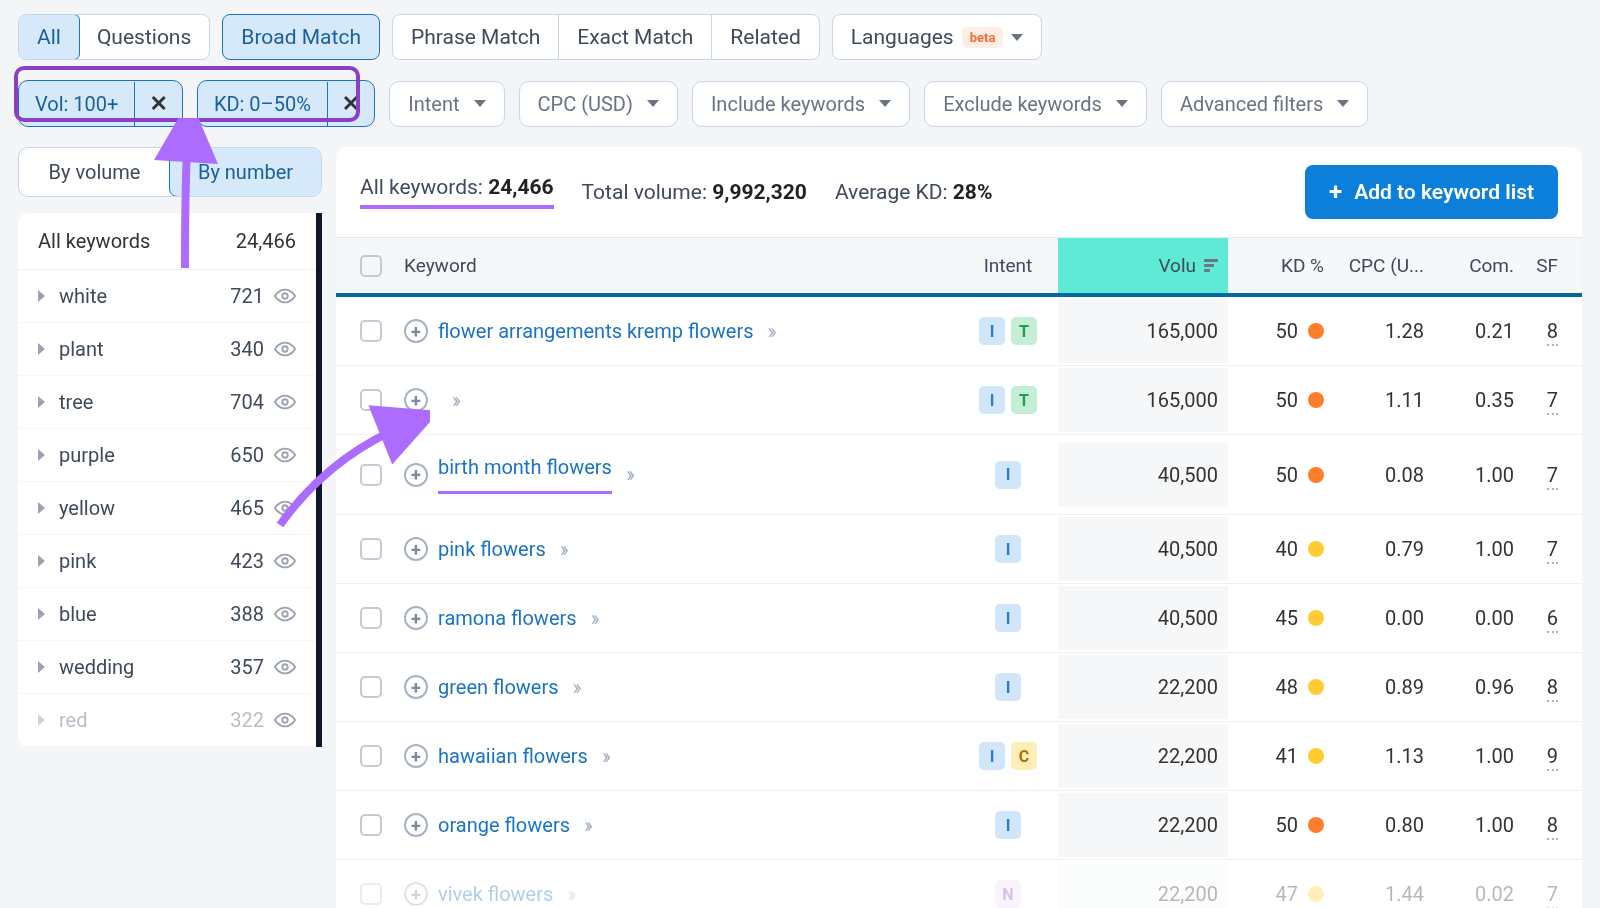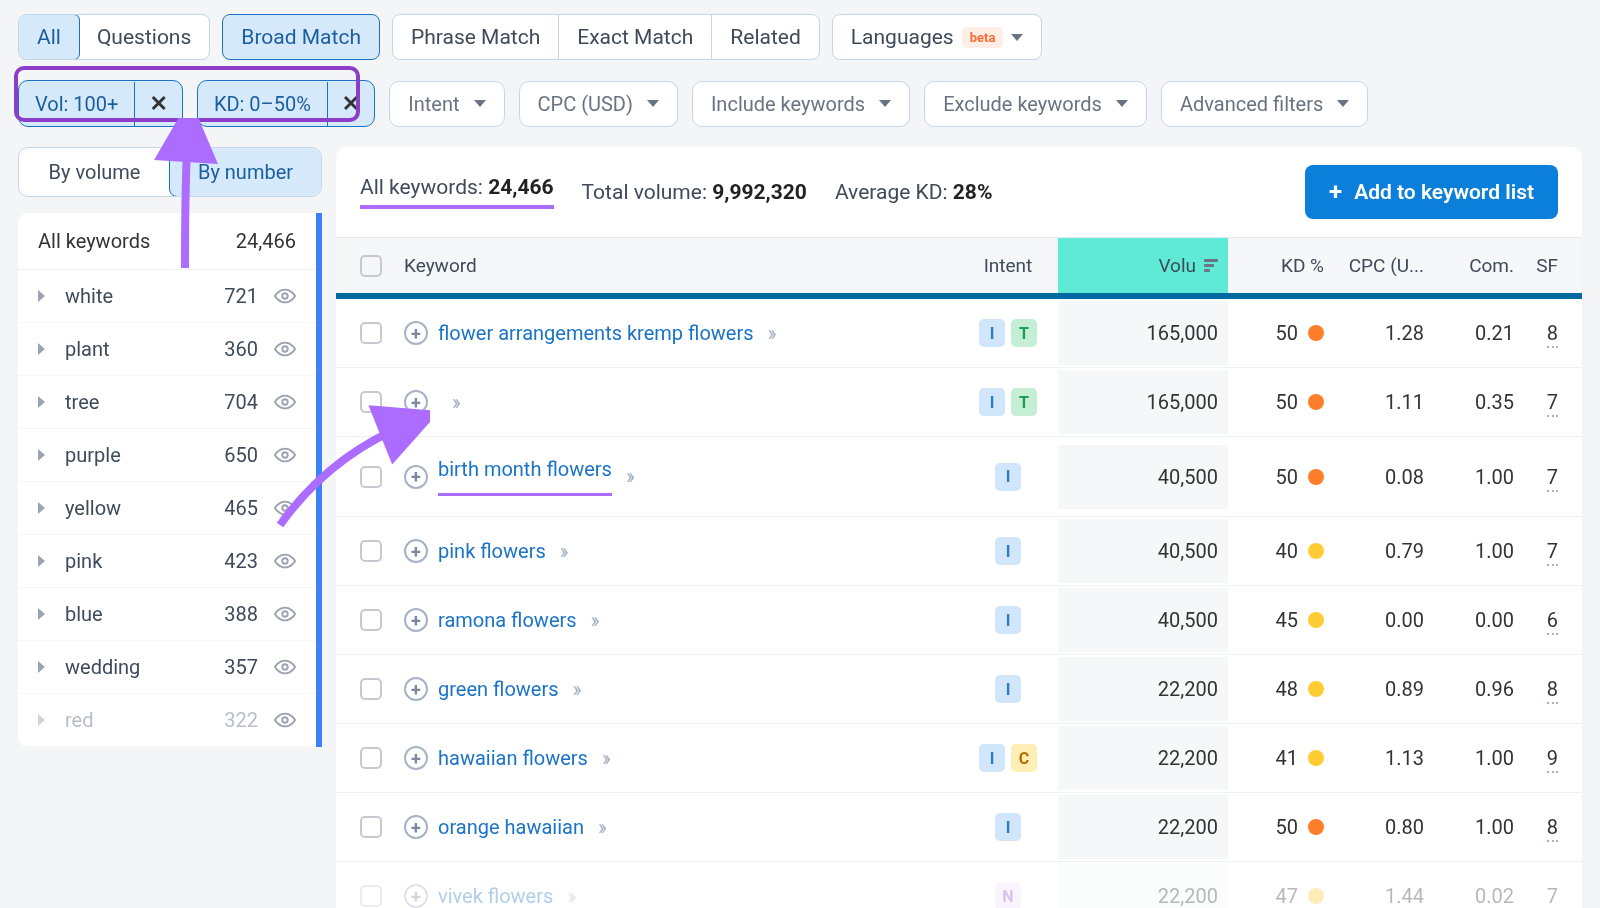--- a/index.html
+++ b/index.html
@@ -20,42 +20,42 @@
 .filter-chip .lbl { padding: 10px 16px; font-size: 20px; color: #1a5fa0; border-right: 1px solid #1a73c7; }
 .filter-chip .x { padding: 10px 14px; font-size: 22px; color: #333; cursor: pointer; font-weight: 600; }
 .filter-dd { display: inline-flex; align-items: center; gap: 14px; border: 1px solid #c5d6e8; background: #fff; border-radius: 10px; padding: 10px 18px; font-size: 20px; color: #6a7382; cursor: pointer; }
 .annot-box { position: absolute; border: 4px solid #8b3fc9; border-radius: 10px; pointer-events: none; }
 
 .main { display: flex; padding: 0 18px; gap: 14px; }
 .sidebar { width: 304px; display: flex; flex-direction: column; }
 .side-tabs { display: flex; border: 1px solid #c5d6e8; border-radius: 10px; overflow: hidden; background: #fff; margin-bottom: 16px; }
 .side-tab { flex: 1; text-align: center; padding: 12px 0; font-size: 20px; color: #3f4a5a; cursor: pointer; }
 .side-tab.active { background: #d6e9fb; color: #1a5fa0; border: 1.5px solid #1a73c7; border-radius: 8px; margin: -1px; position: relative; z-index:1; }
-.side-list { background: #fff; border-radius: 10px 0 0 10px; padding: 0; border-right: 6px solid #3b82f6; overflow: hidden; }
+.side-list { background: #fff; border-radius: 10px 0 0 10px; padding: 0; border-right: 6px solid #0f172a; overflow: hidden; }
 .side-header { display: flex; justify-content: space-between; padding: 16px 20px; font-size: 20px; border-bottom: 1px solid #eef0f3; }
 .side-header .lbl { color: #333; }
 .side-header .cnt { color: #333; }
-.side-item { display: flex; align-items: center; padding: 14px 20px; font-size: 20px; color: #3f4a5a; border-bottom: 1px solid #f5f6f8; cursor: pointer; gap: 6px; }
+.side-item { display: flex; align-items: center; padding: 14px 20px; font-size: 20px; color: #3f4a5a; border-bottom: 1px solid #f5f6f8; cursor: pointer; }
 .side-item .chev { width:0; height:0; border-top:6px solid transparent; border-bottom:6px solid transparent; border-left:7px solid #9aa3af; margin-right: 14px; }
 .side-item .name { flex: 1; }
 .side-item .count { margin-right: 10px; }
 .eye { width: 22px; height: 22px; }
 .eye svg { width:22px; height:22px; }
 .side-item.faded { color: #b8bec8; }
 .side-item.faded .chev { border-left-color: #d0d5db;}
 
 .content { flex: 1; background: #fff; border-radius: 10px; display: flex; flex-direction: column; overflow: hidden; }
 .summary { display: flex; align-items: center; padding: 18px 24px; gap: 28px; }
 .summary .stat { font-size: 21px; color: #3f4a5a; }
 .summary .stat b { color: #222; font-weight: 700; }
 .summary .underline-purple { border-bottom: 4px solid #ab6cff; padding-bottom: 6px; }
 .add-btn { margin-left: auto; background: #0b7fda; color: #fff; font-size: 21px; font-weight: 600; padding: 13px 24px; border-radius: 8px; display: flex; align-items: center; gap: 12px; cursor: pointer; }
 .plus { font-size: 24px; font-weight: 700; }
 
-.thead { display: flex; align-items: center; background: #f6f7f9; padding: 16px 24px; font-size: 19px; color: #3f4a5a; border-top:1px solid #e5e8ec; border-bottom:6px solid #0369a1;}
+.thead { display: flex; align-items: center; background: #f6f7f9; padding: 16px 24px; font-size: 19px; color: #3f4a5a; border-top:1px solid #e5e8ec; border-bottom:4px solid #0369a1;}
 .col-chk { width: 44px; display:flex; align-items:center; }
 .col-kw { flex: 1; }
 .col-intent { width: 100px; text-align: center; }
 .col-vol { width: 170px; text-align: left; background:#5eead4; padding: 16px 10px; margin:-16px 0; display:flex; align-items:center; justify-content:flex-end; gap:8px;}
 .col-kd { width: 96px; text-align: right; }
 .col-cpc { width: 100px; text-align: right; }
 .col-com { width: 90px; text-align: right; }
 .col-sf { width: 44px; text-align: right; }
 .sort-icon { display:inline-flex; flex-direction:column; gap:2px;}
 .sort-icon span{ width:14px; height:3px; background:#6a7382; border-radius:1px;}
@@ -154,21 +154,21 @@
             <span class="name">white</span>
             <span class="count">721</span>
             <span class="eye"><svg viewBox="0 0 24 24" fill="none" stroke="#9aa3af" stroke-width="2">
                 <path d="M1 12s4-7 11-7 11 7 11 7-4 7-11 7S1 12 1 12z"></path>
                 <circle cx="12" cy="12" r="3"></circle>
               </svg></span>
           </div>
           <div class="side-item">
             <span class="chev"></span>
             <span class="name">plant</span>
-            <span class="count">360</span>
+            <span class="count">340</span>
             <span class="eye"><svg viewBox="0 0 24 24" fill="none" stroke="#9aa3af" stroke-width="2">
                 <path d="M1 12s4-7 11-7 11 7 11 7-4 7-11 7S1 12 1 12z"></path>
                 <circle cx="12" cy="12" r="3"></circle>
               </svg></span>
           </div>
           <div class="side-item">
             <span class="chev"></span>
             <span class="name">tree</span>
             <span class="count">704</span>
             <span class="eye"><svg viewBox="0 0 24 24" fill="none" stroke="#9aa3af" stroke-width="2">
@@ -432,21 +432,21 @@
           <div class="col-cpc">1.13</div>
           <div class="col-com">1.00</div>
           <div class="sf-cell"><span class="sf-val">9</span></div>
         </div>
         <div class="trow">
           <div class="col-chk">
             <div class="chkbox"></div>
           </div>
           <div class="col-kw" style="display:flex;align-items:center;">
             <span class="expand-circle">+</span>
-            <span class="kw-link">orange hawaiian</span>
+            <span class="kw-link">orange flowers</span>
             <span class="chevrons">››</span>
           </div>
           <div class="col-intent">
             <div class="intent-badges">
               <span class="badge badge-I">I</span>
             </div>
           </div>
           <div class="vol-cell">22,200</div>
           <div class="kd-cell">
             <span>50</span>

